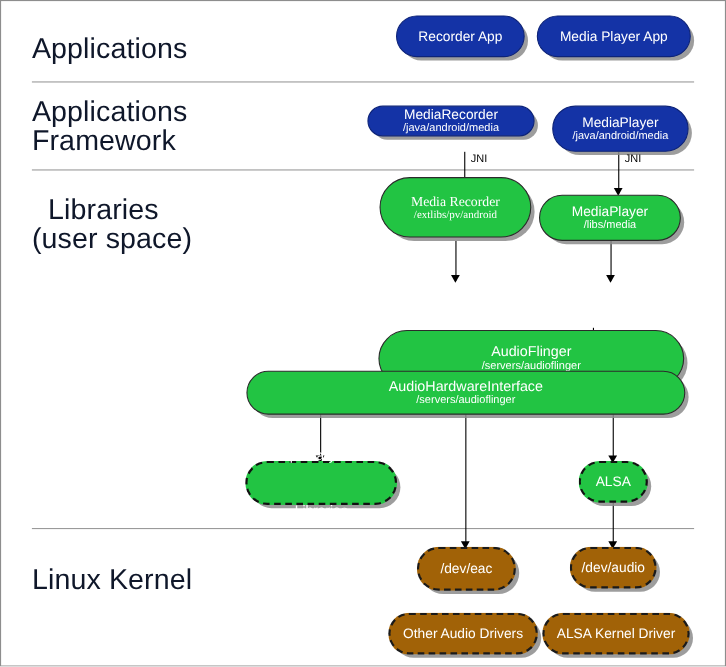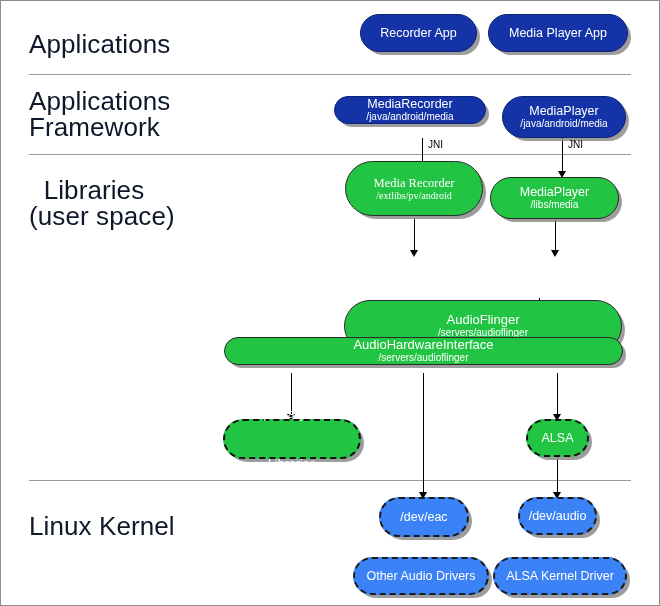--- a/index.html
+++ b/index.html
@@ -58,21 +58,21 @@
   }
   .node .sub {
     font-size: 10px;
     line-height: 12px;
     white-space: nowrap;
   }
 
   .node.blue  { background: #1433a6; border: 1px solid #0d2378; }
   .node.green { background: #22c443; border: 1px solid #2b2b2b; }
   .node.green.dashed { border: 2px dashed #111111; }
-  .node.red   { background: #3b82f6; border: 2px dashed #1a1a1a; }
+  .node.red   { background: #a16207; border: 2px dashed #1a1a1a; }
 
   .node.big .title { font-size: 13px; }
 
   
   .vline {
     position: absolute;
     width: 1px;
     background: #000000;
     z-index: 1;
   }
@@ -167,21 +167,21 @@
   <div class="node green" style="left:489px; top:176px; width:129px; height:42px;">
     <span class="title">MediaPlayer</span>
     <span class="sub">/libs/media</span>
   </div>
 
   <div class="node green big" style="left:343px; top:255px; width:278px; height:52px;margin-top:44px;">
     <span class="title">AudioFlinger</span>
     <span class="sub">/servers/audioflinger</span>
   </div>
 
-  <div class="node green big" style="left:223px; top:336px; width:399px; height:28px;justify-content:center;">
+  <div class="node green big" style="left:223px; top:336px; width:399px; height:40px;justify-content:center;">
     <span class="title">AudioHardwareInterface</span>
     <span class="sub">/servers/audioflinger</span>
   </div>
 
   <div class="node green dashed" style="left:222px; top:418px; width:138px; height:40px; border-radius:22px;gap:36px;">
     <span class="title">Proprietary Aduio</span>
     <span class="title">Libraries</span>
   </div>
 
   <div class="node green dashed" style="left:525px; top:418px; width:63px; height:38px; border-radius:20px;">

